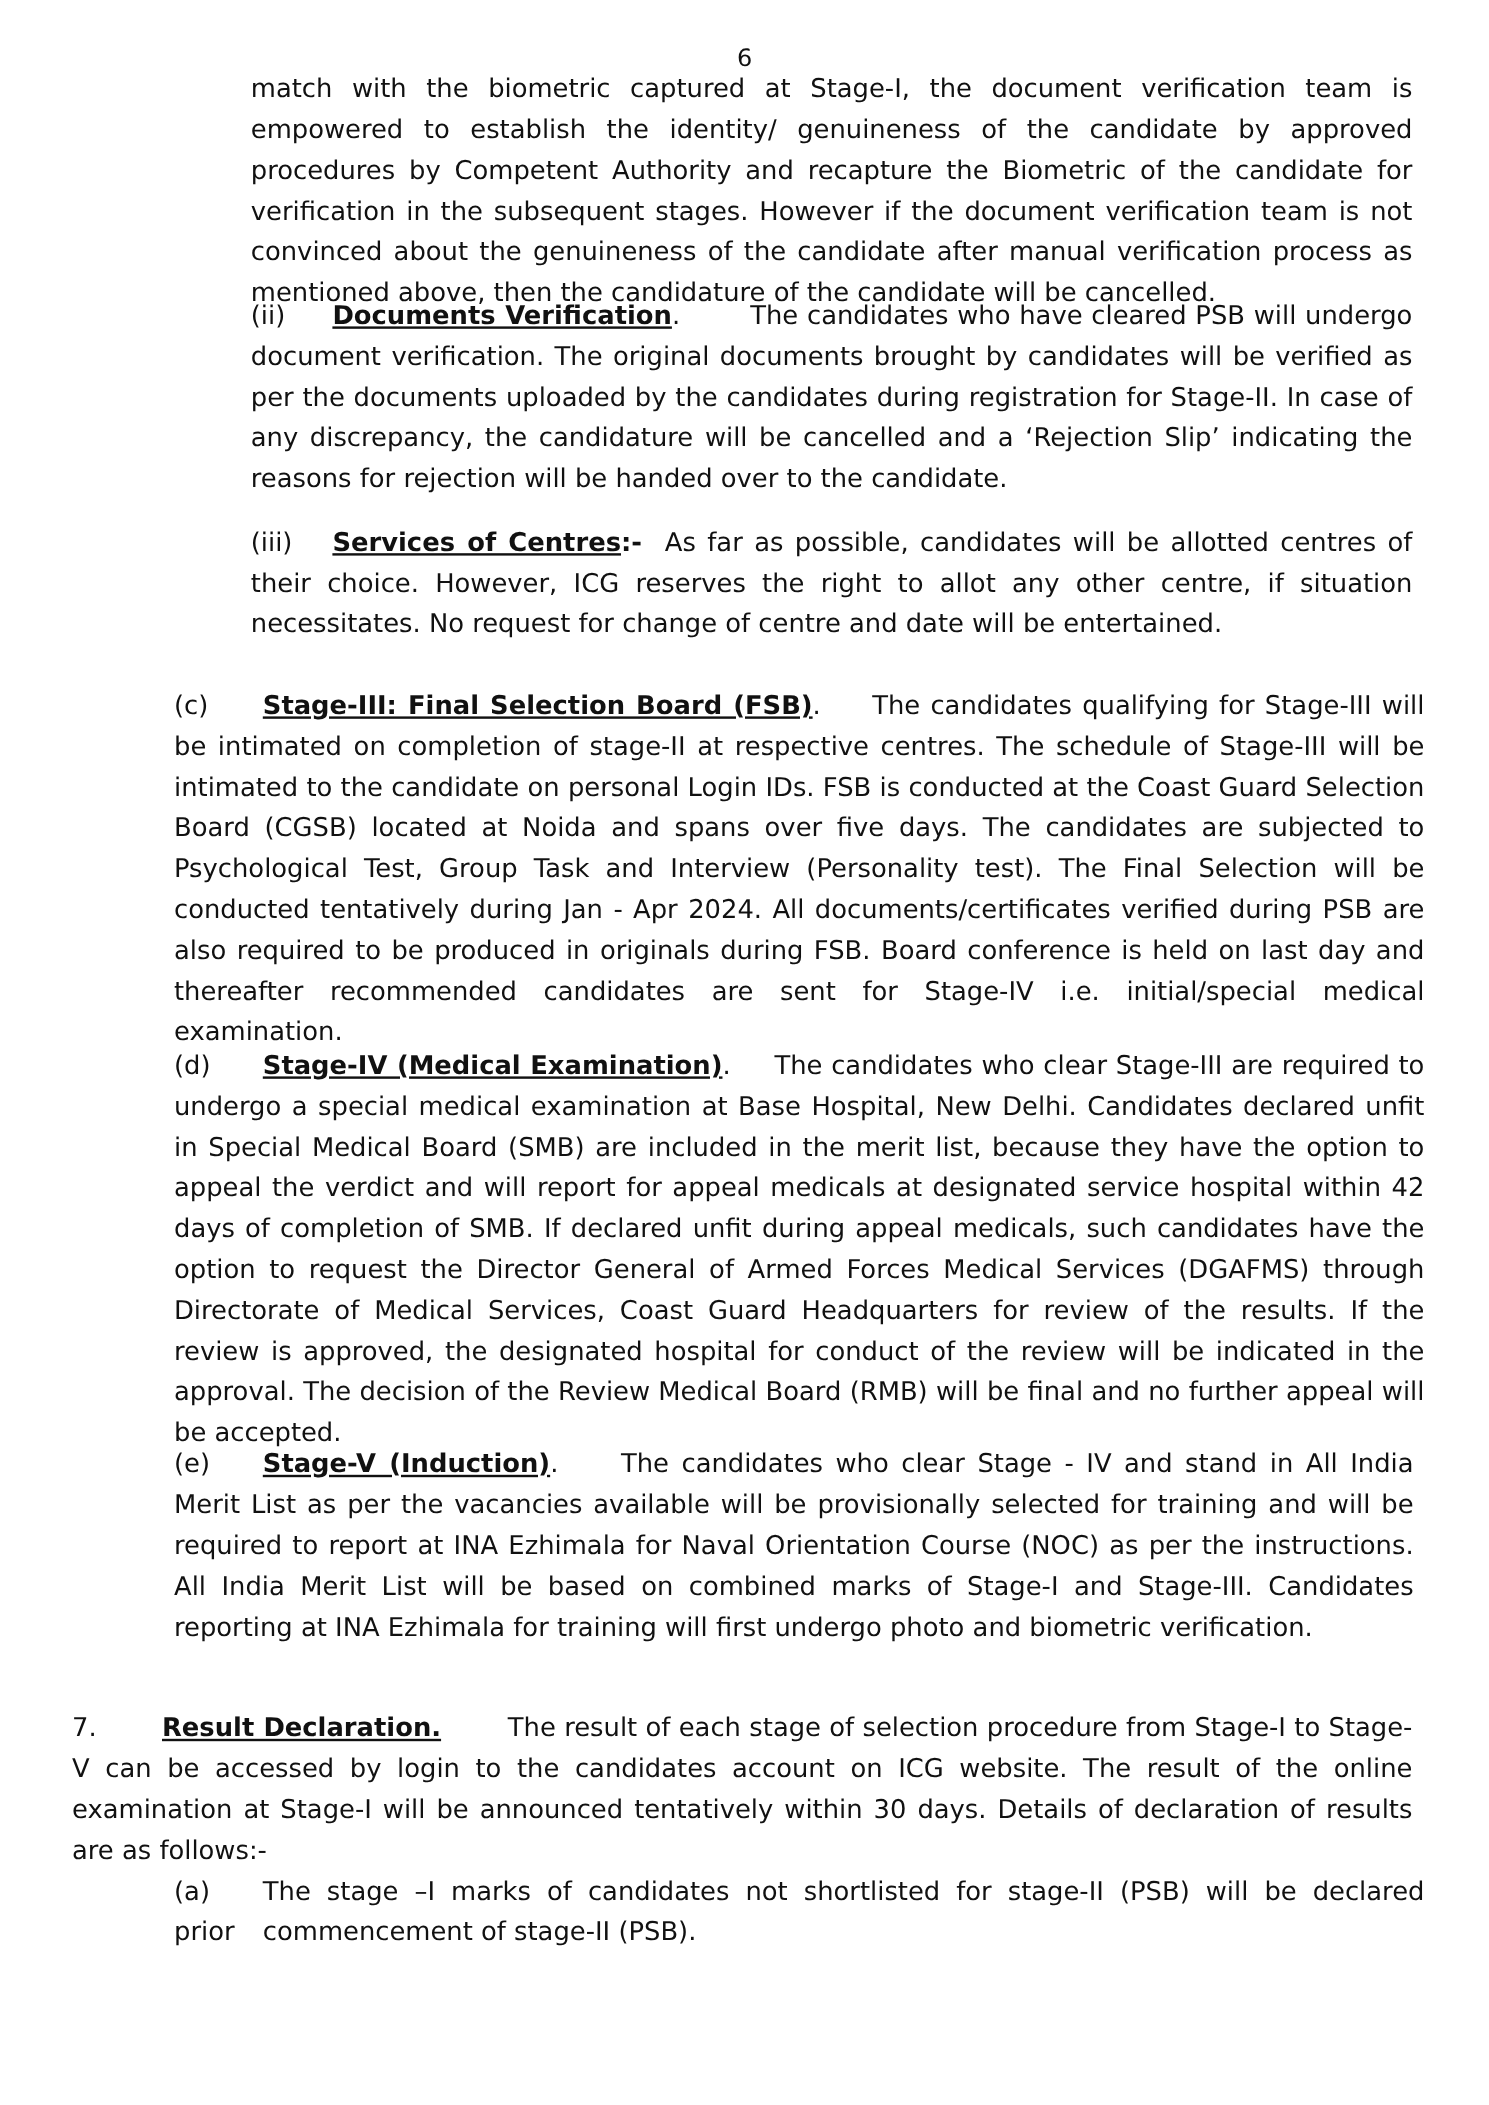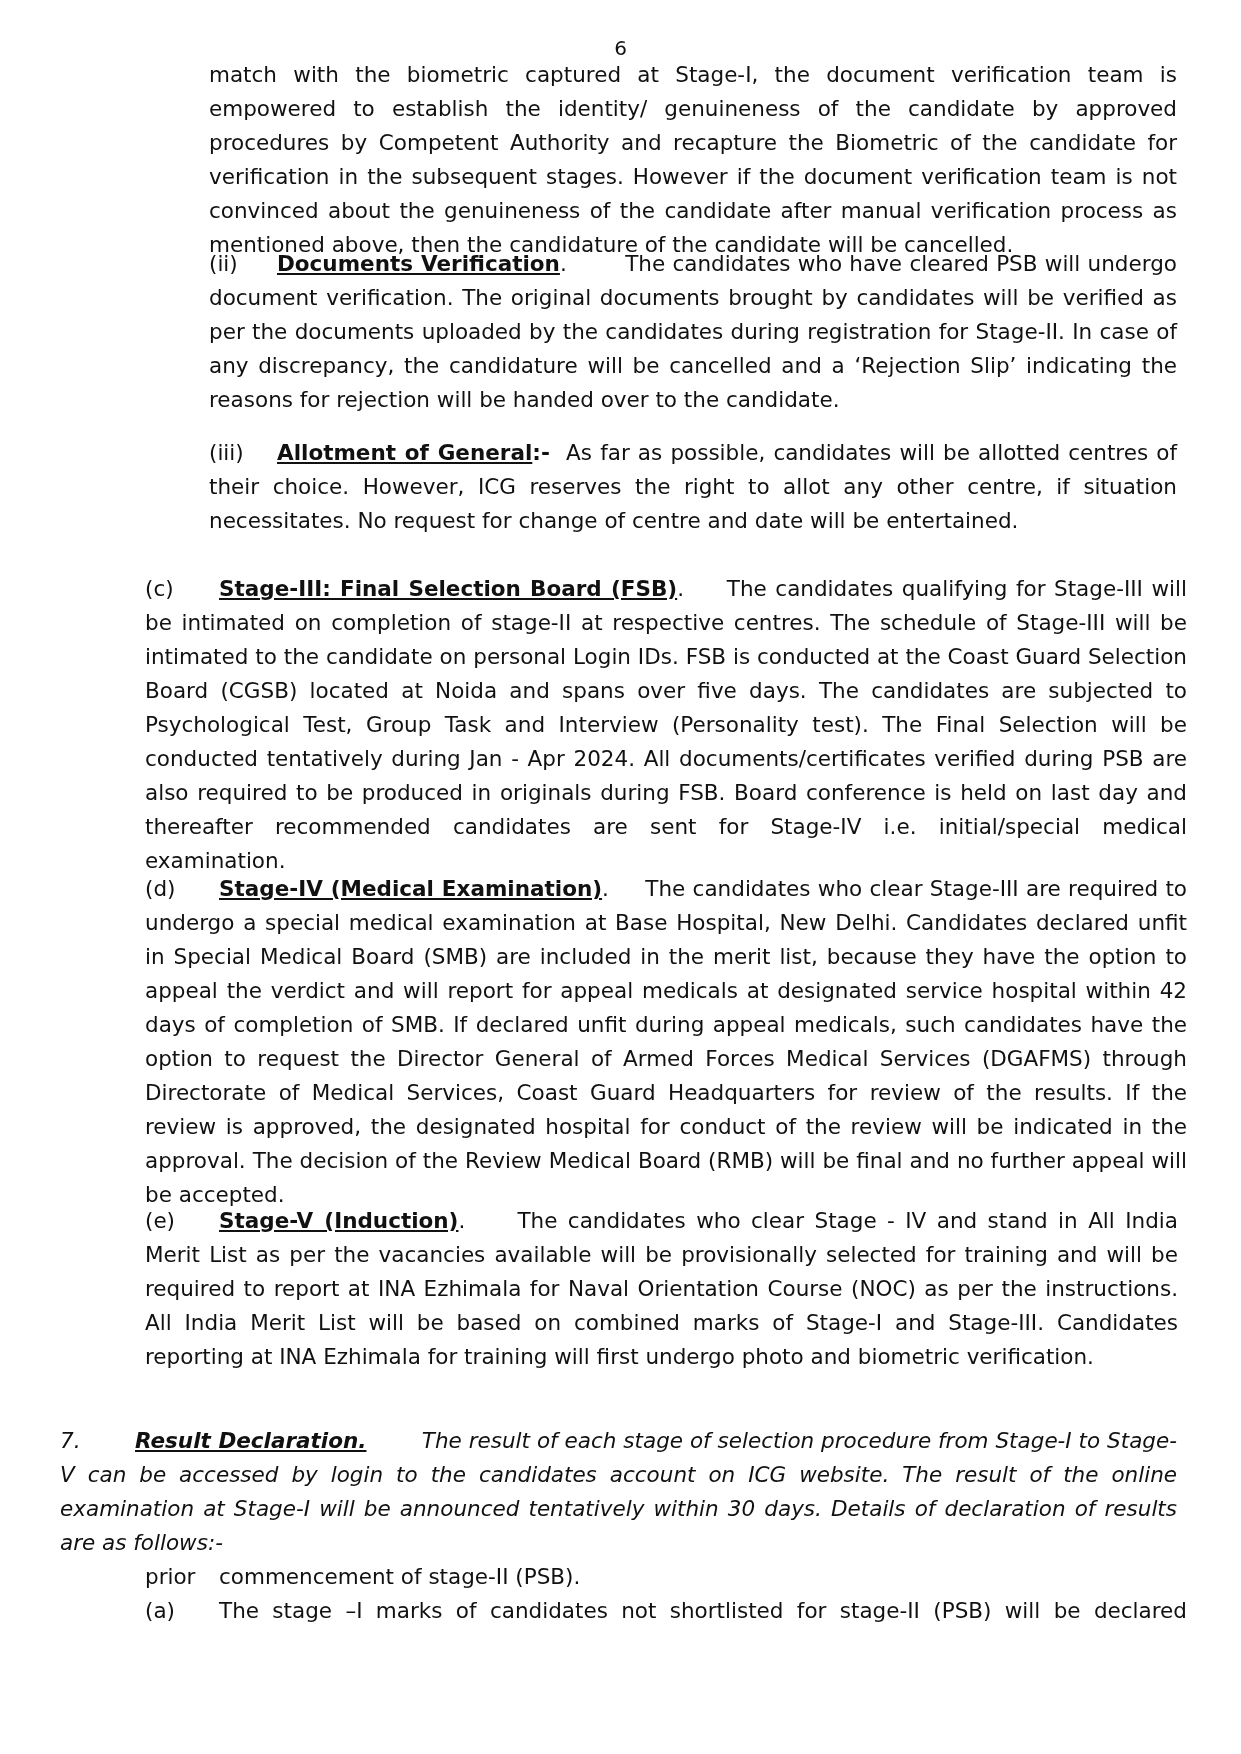--- a/index.html
+++ b/index.html
@@ -18,35 +18,35 @@
 
 <div class="pg">6</div>
 
 <p class="para l1" style="top:58px;">match with the biometric captured at Stage-I, the document verification team is empowered to establish the identity/ genuineness of the candidate by approved procedures by Competent Authority and recapture the Biometric of the candidate for verification in the subsequent stages. However if the document verification team is not convinced about the genuineness of the candidate after manual verification process as mentioned above, then the candidature of the candidate will be cancelled.</p>
 
 <p class="para l1" style="top:247px;">
   <span class="lbl" style="width:68px;">(ii)</span><span class="h">Documents Verification</span><span>.</span>&nbsp;&nbsp;&nbsp;&nbsp;&nbsp;&nbsp;&nbsp;&nbsp;<span>The candidates who have cleared PSB will undergo document verification.  The original documents brought by candidates will be verified as per the documents uploaded by the candidates during registration for Stage-II. In case of any discrepancy, the candidature will be cancelled and a ‘Rejection Slip’ indicating the reasons for rejection will be handed over to the candidate.</span>
 </p>
 
 <p class="para l1" style="top:436px;">
-  <span class="lbl" style="width:68px;">(iii)</span><span class="h">Allotment of General</span><span style="font-weight:bold;">:-</span>&nbsp;&nbsp;<span>As far as possible, candidates will be allotted centres of their choice. However, ICG reserves the right to allot any other centre, if situation necessitates. No request for change of centre and date will be entertained.</span>
+  <span class="lbl" style="width:68px;">(iii)</span><span class="h">Services of Centres</span><span style="font-weight:bold;">:-</span>&nbsp;&nbsp;<span>As far as possible, candidates will be allotted centres of their choice. However, ICG reserves the right to allot any other centre, if situation necessitates. No request for change of centre and date will be entertained.</span>
 </p>
 
 <p class="para l2" style="top:572px;">
   <span class="lbl" style="width:74px;">(c)</span><span class="h">Stage-III: Final Selection Board (FSB)</span><span>.</span>&nbsp;&nbsp;&nbsp;&nbsp;&nbsp;<span>The candidates qualifying for Stage-III will be intimated on completion of stage-II at respective centres. The schedule of Stage-III will be intimated to the candidate on personal Login IDs.  FSB is conducted at the Coast Guard Selection Board (CGSB) located at Noida and spans over five days. The candidates are subjected to Psychological Test, Group Task and Interview (Personality test). The Final Selection will be conducted tentatively during Jan - Apr 2024. All documents/certificates verified during PSB are also required to be produced in originals during FSB.  Board conference is held on last day and thereafter recommended candidates are sent for Stage-IV i.e. initial/special medical examination.</span>
 </p>
 
 <p class="para l2" style="top:872px;">
   <span class="lbl" style="width:74px;">(d)</span><span class="h">Stage-IV (Medical Examination)</span><span>.</span>&nbsp;&nbsp;&nbsp;&nbsp;&nbsp;<span>The candidates who clear Stage-III are required to undergo a special medical examination at Base Hospital, New Delhi.  Candidates declared unfit in Special Medical Board (SMB) are included in the merit list, because they have the option to appeal the verdict and will report for appeal medicals at designated service hospital within 42 days of completion of SMB. If declared unfit during appeal medicals, such candidates have the option to request the Director General of Armed Forces Medical Services (DGAFMS) through Directorate of Medical Services, Coast Guard Headquarters for review of the results. If the review is approved, the designated hospital for conduct of the review will be indicated in the approval. The decision of the Review Medical Board (RMB) will be final and no further appeal will be accepted.</span>
 </p>
 
 <p class="para l2" style="top:1204px; width:1033px;">
   <span class="lbl" style="width:74px;">(e)</span><span class="h">Stage-V (Induction)</span><span>.</span>&nbsp;&nbsp;&nbsp;&nbsp;&nbsp;<span>The candidates who clear Stage - IV and stand in All India Merit List as per the vacancies available will be provisionally selected for training and will be required to report at INA Ezhimala for Naval Orientation Course (NOC) as per the instructions.  All India Merit List will be based on combined marks of Stage-I and Stage-III. Candidates reporting at INA Ezhimala for training will first undergo photo and biometric verification.</span>
 </p>
 
-<p class="para l0" style="top:1424px;font-style:italic;">
+<p class="para l0" style="top:1424px;">
   <span class="lbl" style="width:75px;">7.</span><span class="h">Result Declaration.</span>&nbsp;&nbsp;&nbsp;&nbsp;&nbsp;&nbsp;&nbsp;&nbsp;<span>The result of each stage of selection procedure from Stage-I to Stage-V can be accessed by login to the candidates account on ICG website.  The result of the online examination at Stage-I will be announced tentatively within 30 days. Details of declaration of results are as follows:-</span>
 </p>
 
 <div class="para l2" style="top:1560px;">
+  <div style="text-align:justify; text-align-last:justify;"><span class="lbl" style="width:74px;">(a)</span><span>The stage –I marks of candidates not shortlisted for stage-II (PSB) will be declared</span></div>
   <div><span class="lbl" style="width:74px;">prior</span><span>commencement of stage-II (PSB).</span></div>
-  <div style="text-align:justify; text-align-last:justify;"><span class="lbl" style="width:74px;">(a)</span><span>The stage –I marks of candidates not shortlisted for stage-II (PSB) will be declared</span></div>
 </div>
 
 </body></html>

